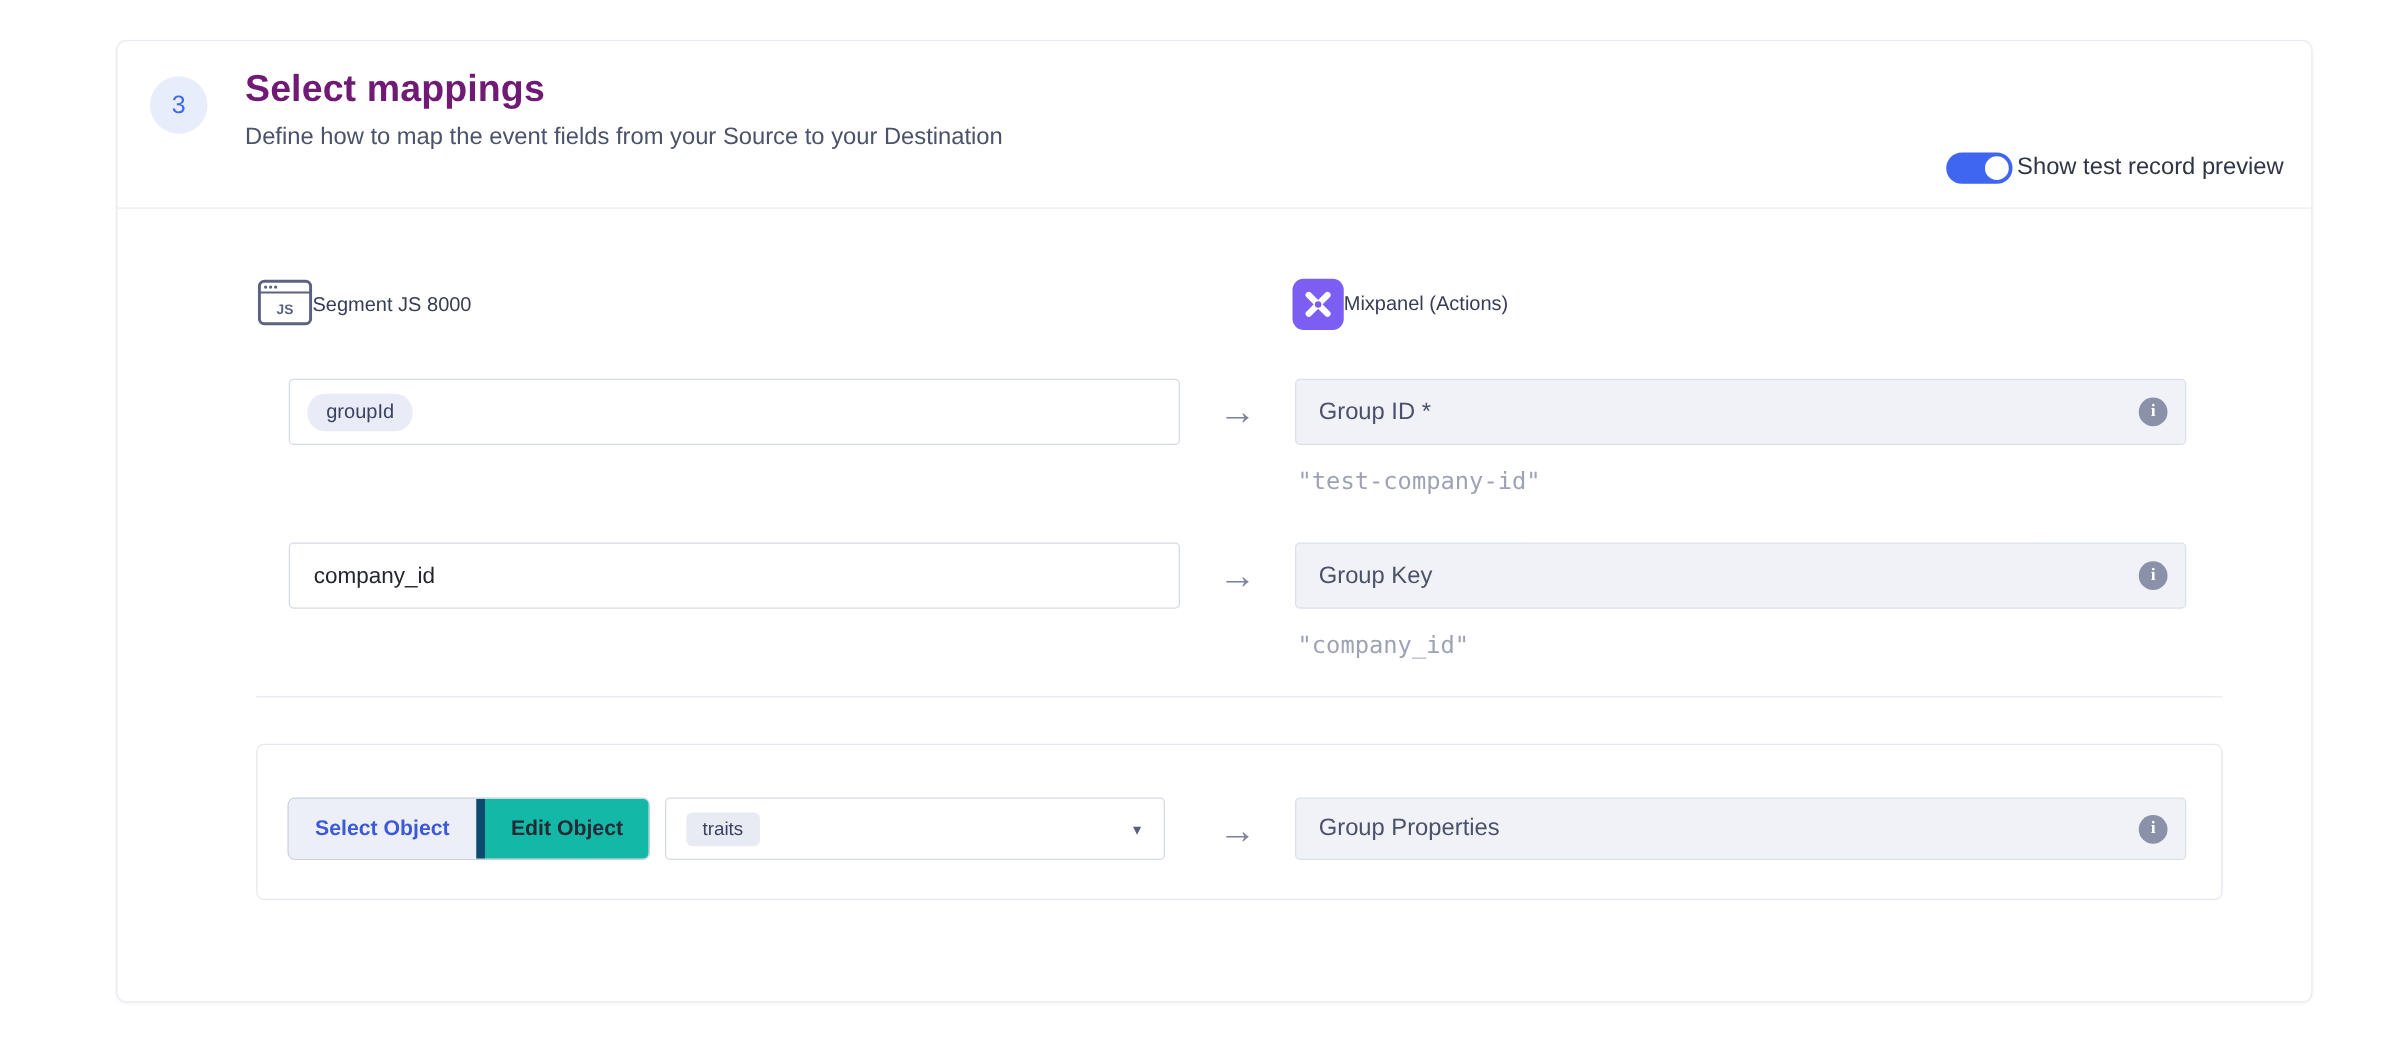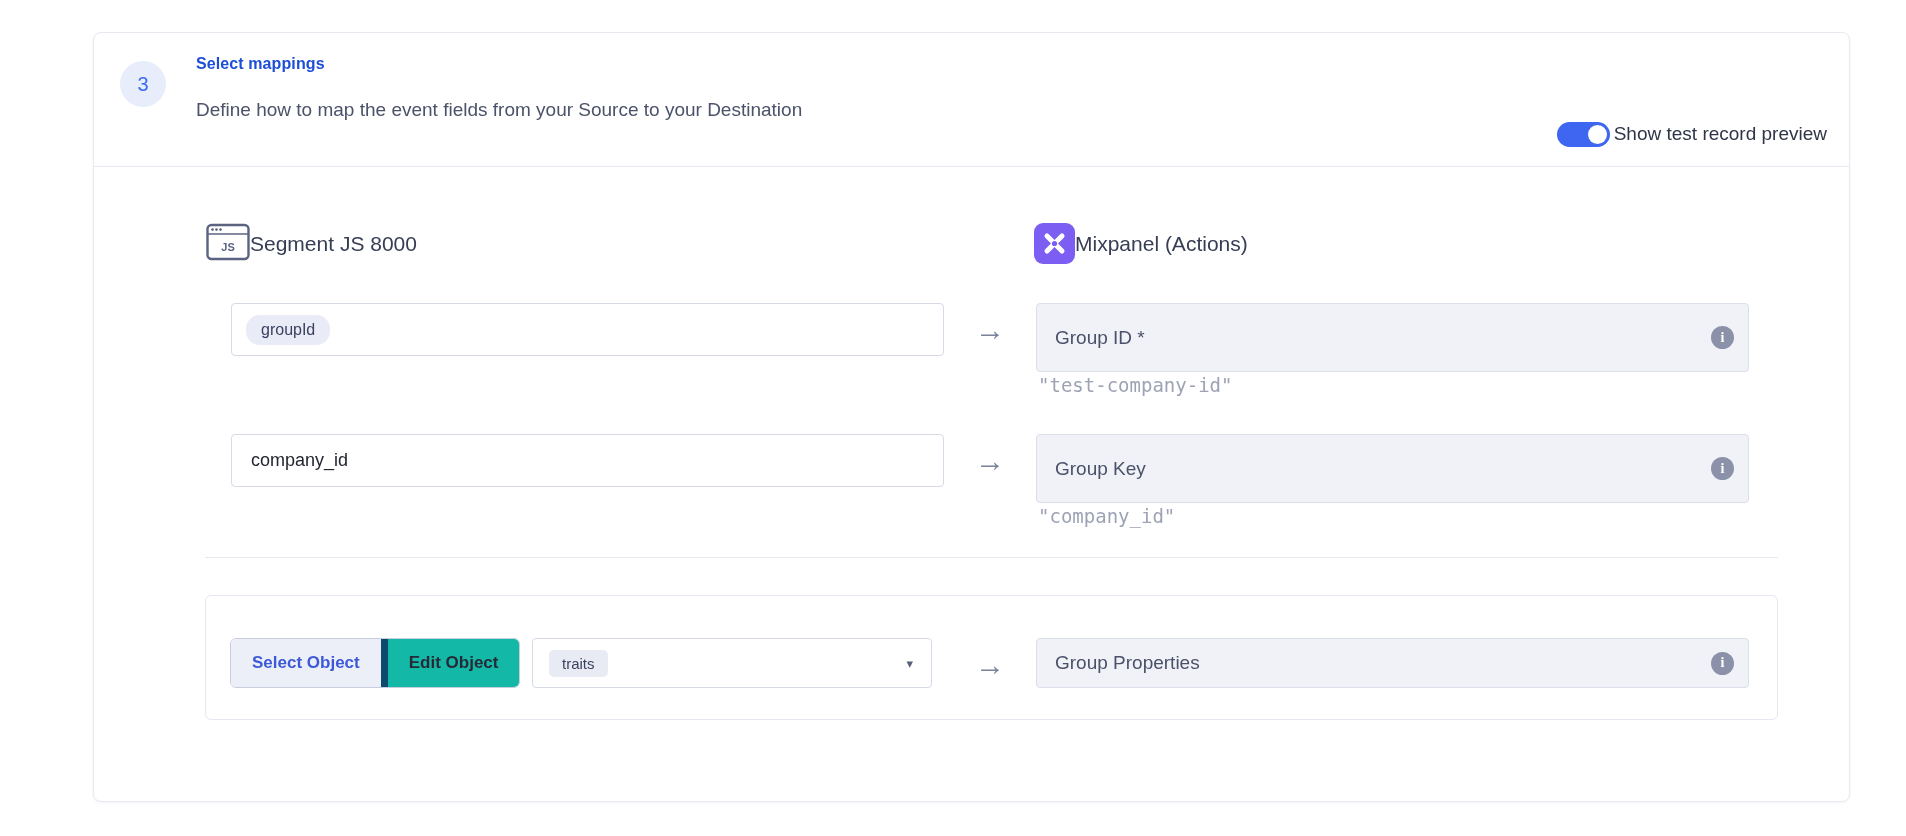--- a/index.html
+++ b/index.html
@@ -8,55 +8,55 @@
 
   .card { position:absolute; left:93px; top:32px; width:1757px; height:770px;
           background:#ffffff; border:1px solid #E8EAF1; border-radius:8px;
           box-shadow:0 1px 3px rgba(25,35,70,0.05); }
 
   
   .step-badge { position:absolute; left:26px; top:28px; width:46px; height:46px;
                 border-radius:50%; background:#E8EDFB; color:#3A6BF1;
                 font-size:20px; font-weight:500; display:flex;
                 align-items:center; justify-content:center; }
-  .title { position:absolute; left:102px; top:22px; font-size:16px;
-           font-weight:700; color:#1d4ed8; letter-spacing:.1px; }
+  .title { position:absolute; left:102px; top:22px; font-size:30px;
+           font-weight:700; color:#701a75; letter-spacing:.1px; }
   .subtitle { position:absolute; left:102px; top:66px; font-size:19px;
               color:#4B5269; }
   .header-divider { position:absolute; left:0; top:133px; width:100%;
                     border-bottom:1px solid #E9EBF2; }
 
   .toggle-row { position:absolute; right:22px; top:84px; height:34px;
                 display:flex; align-items:center; gap:4px; }
   .toggle { width:53px; height:25px; border-radius:13px; background:#3E66F0;
             position:relative; cursor:pointer; flex:0 0 auto; }
   .toggle-knob { position:absolute; right:3px; top:3px; width:19px; height:19px;
                  border-radius:50%; background:#ffffff; }
   .toggle-label { font-size:19px; color:#2F3547; }
 
   
   .col-head { position:absolute; display:flex; align-items:center; }
   .col-head-source { left:112px; top:190px; }
   .col-head-dest { left:940px; top:190px; }
-  .col-head .name { font-size:21px; color:#363D55;text-align:right; }
+  .col-head .name { font-size:16px; color:#363D55;text-align:right; }
   .mixpanel-badge { width:41px; height:41px; border-radius:9px; background:#7C5FF2;
                     display:flex; align-items:center; justify-content:center; }
 
   
   .src-input { position:absolute; left:137px; width:713px; height:53px;
                background:#fff; border:1px solid #D6DAE6; border-radius:4px;
                display:flex; align-items:center; padding-left:14px; }
   .src-token { background:#E9EBF6; border-radius:14px; padding:6px 15px;
                font-size:16px; color:#3B4160; }
   .src-text { font-size:18px; color:#23252F; padding-left:5px; }
 
   .map-arrow { position:absolute; left:872px; width:48px; text-align:center;
                font-size:30px; color:#7B829C; line-height:1; }
 
-  .dest-field { position:absolute; left:942px; width:713px; height:69px;
+  .dest-field { position:absolute; left:942px; width:713px; height:53px;
                 background:#F0F2F8; border:1px solid #DBDFEA; border-radius:4px;
                 display:flex; align-items:center; padding:0 14px 0 18px; }
   .dest-label { font-size:19px; color:#4A5169; }
   .info-icon { margin-left:auto; width:23px; height:23px; border-radius:50%;
                background:#8A91A8; color:#fff; font-size:14px; font-weight:700;
                display:flex; align-items:center; justify-content:center;
                cursor:pointer; font-family:"Liberation Serif", serif; }
   .preview-val { position:absolute; left:944px;
                  font-family:"DejaVu Sans Mono", monospace;
                  font-size:19px; color:#9DA3B5; }

